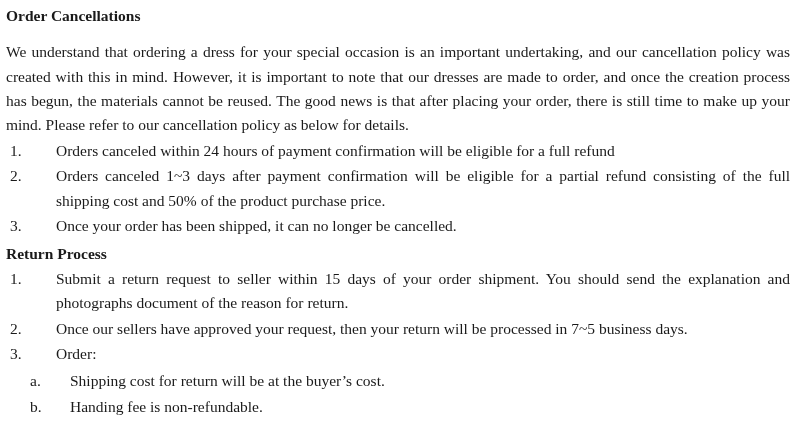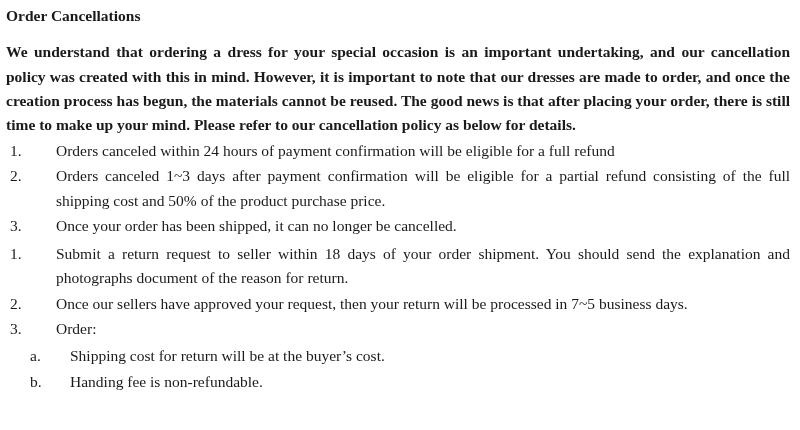--- a/index.html
+++ b/index.html
@@ -26,21 +26,20 @@
     line-height: 1.55;
     margin: 0 0 1px 0;
   }
   .para {
     font-size: 15.5px;
     line-height: 1.58;
     text-align: justify;
     text-justify: inter-word;
     margin: 12px 0 1px 0;
     padding-right: 2px;
-    font-weight: bold;
   }
   .plain-line {
     font-size: 15.5px;
     line-height: 1.6;
     margin: 0 0 1px 0;
   }
   .list {
     margin: 0;
     padding: 0;
     list-style: none;
@@ -109,24 +108,25 @@
         <span class="item-text">Orders canceled 1~3 days after payment confirmation will be eligible for a partial refund consisting of the full shipping cost and 50% of the product purchase price.</span>
       </li>
       <li class="list-item">
         <span class="marker">3.</span>
         <span class="item-text">Once your order has been shipped, it can no longer be cancelled.</span>
       </li>
     </ol>
   </div>
 
   <div class="section section-2">
+    <div class="section-heading">Return Process</div>
     <ol class="list">
       <li class="list-item">
         <span class="marker">1.</span>
-        <span class="item-text">Submit a return request to seller within 18 days of your order shipment. You should send the explanation and photographs document of the reason for return.</span>
+        <span class="item-text">Submit a return request to seller within 15 days of your order shipment. You should send the explanation and photographs document of the reason for return.</span>
       </li>
       <li class="list-item">
         <span class="marker">2.</span>
         <span class="item-text">Once our sellers have approved your request, then your return will be processed in 7~5 business days.</span>
       </li>
       <li class="list-item">
         <span class="marker">3.</span>
         <span class="item-text">Order:</span>
       </li>
     </ol>

